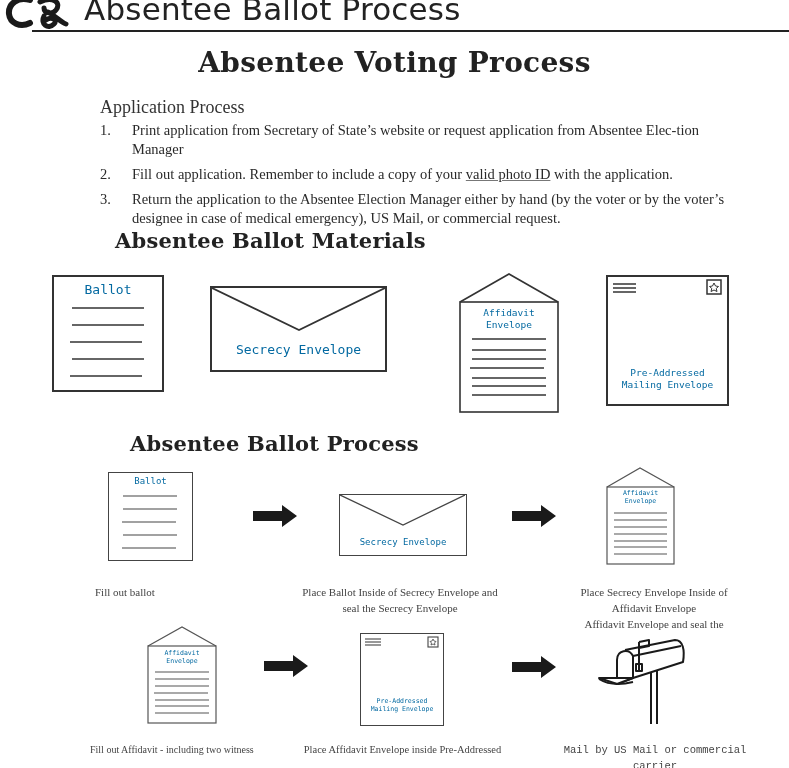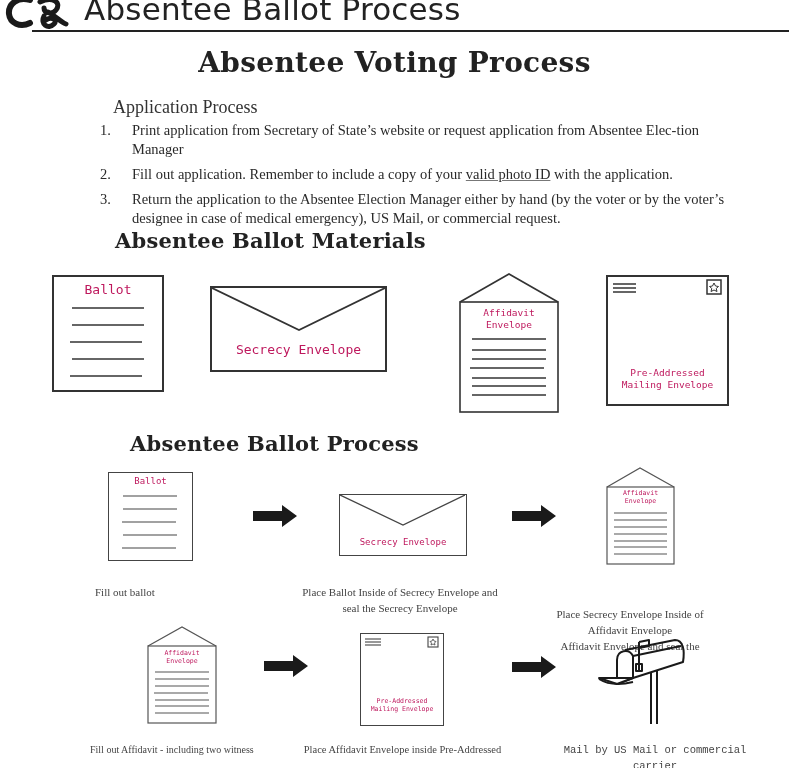--- a/index.html
+++ b/index.html
@@ -2,28 +2,28 @@
 <html><head>
 <meta charset="utf-8">
 <style>
   html, body { margin:0; padding:0; background:#ffffff; }
   body { width:789px; height:768px; position:relative; overflow:hidden; color:#1c1c1c; }
   .abs { position:absolute; }
   .hdr-logo { left:0; top:-10px; width:78px; height:44px; }
   .hdr-title { left:84px; top:-9px; font-family:"DejaVu Sans", sans-serif; font-size:31px; color:#222; white-space:nowrap; letter-spacing:0.2px; }
   .hdr-rule { left:32px; top:30px; width:757px; height:2px; background:#222; }
   .main-title { left:0; width:789px; top:46px; text-align:center; font-family:"DejaVu Serif", serif; font-weight:bold; font-size:28px; color:#222; letter-spacing:0.3px; }
-  .sub { font-family:"Liberation Serif", serif; font-size:18px; color:#333;margin-left:13px; }
+  .sub { font-family:"Liberation Serif", serif; font-size:18px; color:#333; }
   .app-head { left:100px; top:97px; }
   .steps { left:100px; top:121px; width:640px; font-family:"Liberation Serif", serif; font-size:14.5px; color:#2a2a2a; line-height:19px; }
   .step { position:relative; padding-left:32px; margin-bottom:6px; }
   .step .num { position:absolute; left:0; top:0; }
   .uline { text-decoration:underline; text-decoration-color:#777;margin-top:24px; }
   .sec-head { font-family:"DejaVu Serif", serif; font-size:21px; font-weight:bold; color:#222; letter-spacing:0.2px; }
-  .mono { font-family:"DejaVu Sans Mono", monospace; color:#be185d; }
+  .mono { font-family:"DejaVu Sans Mono", monospace; color:#0369a1; }
   .caption { font-family:"Liberation Serif", serif; font-size:11px; color:#444; text-align:center; line-height:16px; }
   svg { display:block; }
 </style>
 </head>
 <body>
 
 <div class="abs hdr-logo">
   <svg width="78" height="44" viewBox="0 0 78 44">
     <path d="M30 10 C18 6 8 14 9 24 C10 33 20 38 30 33" fill="none" stroke="#1a1a1a" stroke-width="6" stroke-linecap="round"></path>
     <path d="M40 12 C52 6 62 12 56 20 C52 25 44 23 44 18 M48 22 C56 26 60 32 66 34 M44 26 C40 34 48 40 54 34 C58 30 52 26 46 30" fill="none" stroke="#1a1a1a" stroke-width="5" stroke-linecap="round"></path>
@@ -160,21 +160,21 @@
     <div>Affidavit</div>
     <div>Envelope</div>
   </div>
 </div>
 
 <div class="abs caption" style="left:95px; top:584px; width:120px; text-align:left;">Fill out ballot</div>
 <div class="abs caption" style="left:280px; top:584px; width:240px;">
   <div>Place Ballot Inside of Secrecy Envelope and</div>
   <div>seal the Secrecy Envelope</div>
 </div>
-<div class="abs caption" style="left:545px; top:584px; width:170px;margin-top:22px;">
+<div class="abs caption" style="left:569px; top:584px; width:170px;">
   <div>Place Secrecy Envelope Inside of</div>
   <div>Affidavit Envelope</div>
   <div>Affidavit Envelope and seal the</div>
 </div>
 
 <div class="abs" style="left:147px; top:626px; width:70px; height:98px;">
   <svg width="70" height="98">
       <g fill="none" stroke="#555" stroke-width="1.2">
     <polyline points="1,20 35,1 69,20"></polyline>
         <rect x="1" y="20" width="68" height="77"></rect>

